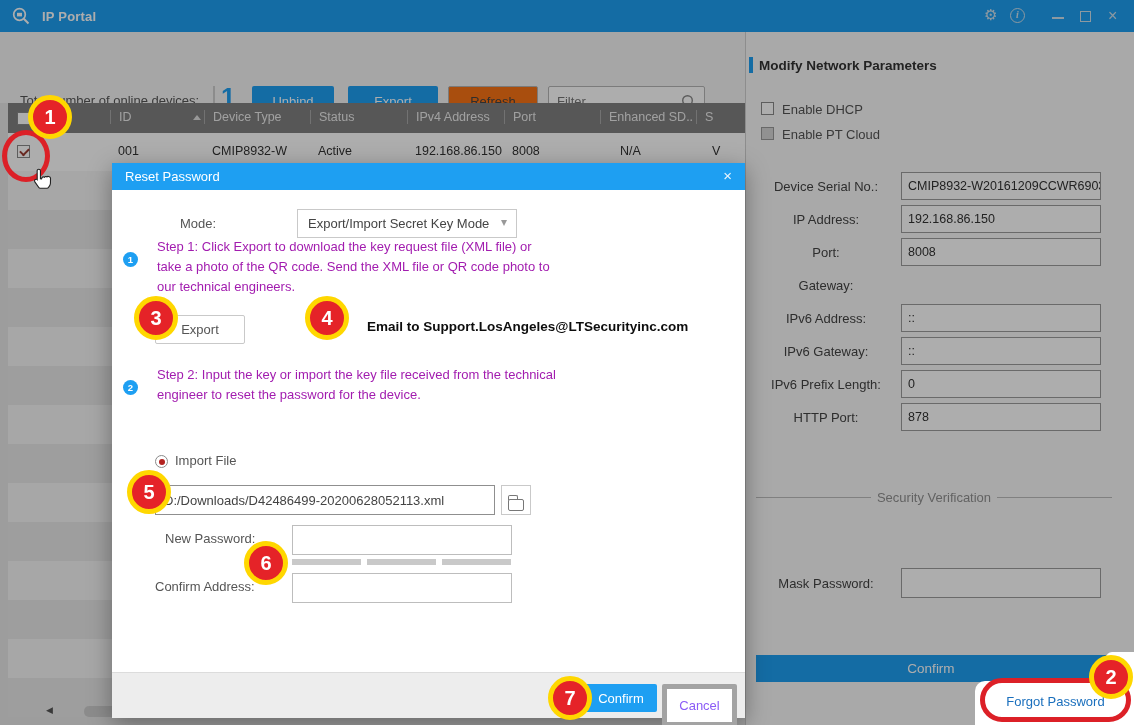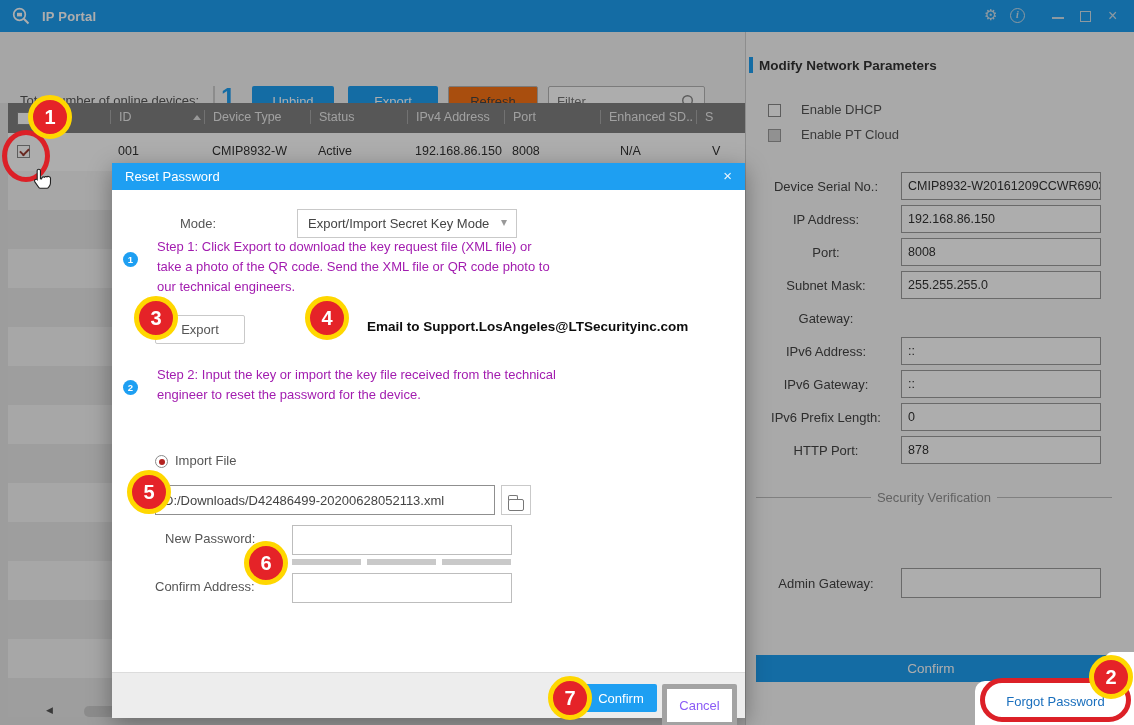--- a/index.html
+++ b/index.html
@@ -39,21 +39,21 @@
   .erow{width:737px;height:39px;background:#f6f6f6}
   .erow.alt{background:#e9e9e9}
   #empty-rows{position:absolute;left:8px;top:171px;z-index:1}
   .hscroll-arrow{position:absolute;left:46px;top:705px;font-size:9px;color:#555;z-index:2}
   .hscroll-thumb{position:absolute;left:84px;top:706px;width:290px;height:11px;background:#cfcfcf;border-radius:5px;z-index:2}
 
   
   .panel{position:absolute;left:745px;top:32px;width:389px;height:693px;background:#fafafa;border-left:1px solid #d0d0d0;z-index:1}
   .p-titlebar{position:absolute;left:3px;top:25px;width:4px;height:16px;background:#1e9ff2}
   .p-title{position:absolute;left:13px;top:26px;font-size:13.5px;font-weight:700;color:#333}
-  .p-check{position:absolute;left:22px;display:flex;align-items:flex-end;gap:20px;font-size:13px;color:#555}
+  .p-check{position:absolute;left:15px;display:flex;align-items:flex-start;gap:8px;font-size:13px;color:#555}
   #panel-fields{position:absolute;left:10px;top:140px;width:370px}
   .frow{display:flex;align-items:center;margin-bottom:5px;height:28px}
   .flabel{width:145px;text-align:center;font-size:13px;color:#444;padding-right:5px;white-space:nowrap}
   .finput{width:200px;height:28px;border:1px solid #9c9c9c;background:#fff;font-size:12.5px;color:#333;padding:6px 0 0 6px;white-space:nowrap;overflow:hidden}
   .sec-row{position:absolute;left:10px;top:458px;width:356px;display:flex;align-items:center;gap:6px;color:#919191;font-size:13px}
   .sec-row .line{flex:1;height:1px;background:#bdbdbd}
   .admin-row{position:absolute;left:10px;top:536px;width:370px;display:flex;align-items:center}
   .admin-row .flabel{padding-top:0}
   .admin-input{width:200px;height:30px;border:1px solid #9c9c9c;background:#fff;font-size:13px;padding-left:6px;font-family:inherit;outline:none}
   .modify-btn{position:absolute;left:10px;top:623px;width:350px;height:27px;background:#1e9ff2;color:#fff;border:none;font-size:13.5px;font-family:inherit}
@@ -198,24 +198,20 @@
         </div>
         <div class="frow">
           <span class="flabel">IP Address:</span>
           <div class="finput">192.168.86.150</div>
         </div>
         <div class="frow">
           <span class="flabel">Port:</span>
           <div class="finput">8008</div>
         </div>
         <div class="frow">
-          <span class="flabel">Subnet Mask:</span>
-          <div class="finput">255.255.255.0</div>
-        </div>
-        <div class="frow">
           <span class="flabel">Gateway:</span>
         </div>
         <div class="frow">
           <span class="flabel">IPv6 Address:</span>
           <div class="finput">::</div>
         </div>
         <div class="frow">
           <span class="flabel">IPv6 Gateway:</span>
           <div class="finput">::</div>
         </div>
@@ -227,21 +223,21 @@
           <span class="flabel">HTTP Port:</span>
           <div class="finput">878</div>
         </div>
       </div>
     <div class="sec-row">
       <div class="line"></div>
       <span>Security Verification</span>
       <div class="line"></div>
     </div>
     <div class="admin-row">
-      <span class="flabel">Admin Gateway:</span>
+      <span class="flabel">Mask Password:</span>
       <input type="password" class="admin-input" style="">
     </div>
     <button class="modify-btn">Confirm</button>
   </div>
 
   <div class="overlay"></div>
 
   <div class="patchA"></div>
   <div class="patchB"></div>
   <div class="forgot-rect"></div>

